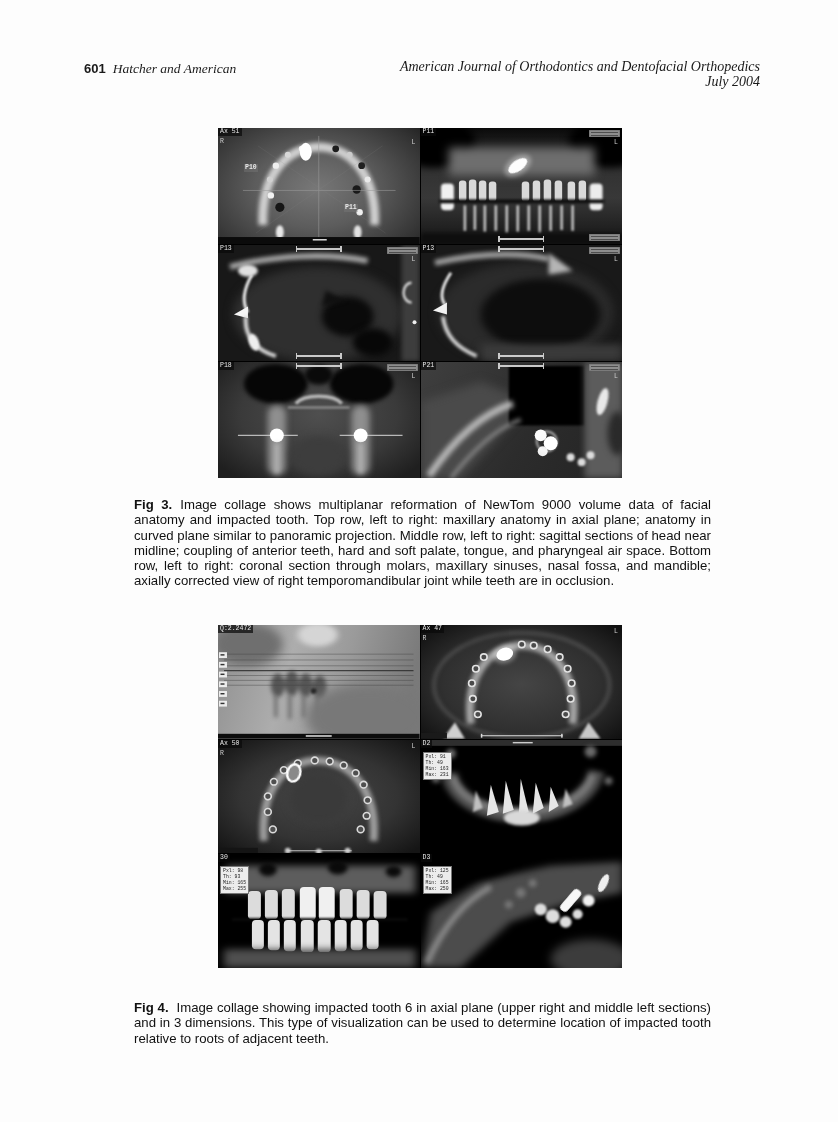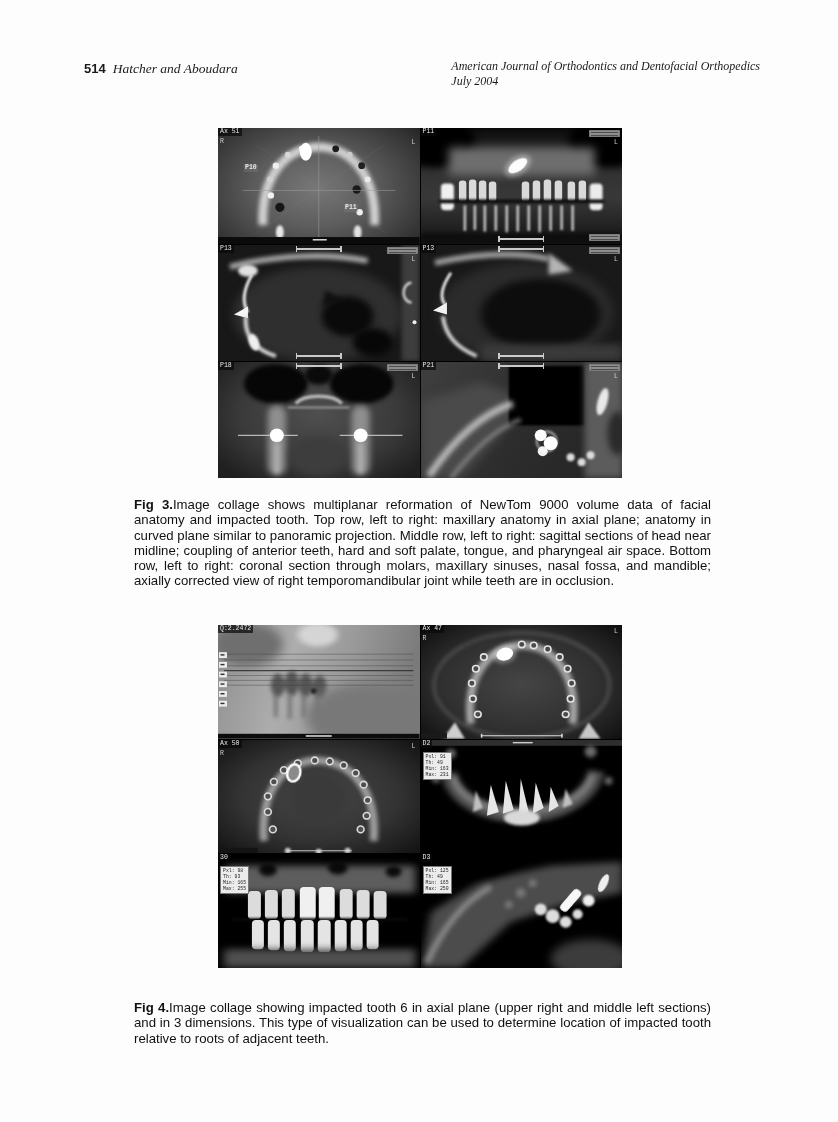--- a/index.html
+++ b/index.html
@@ -6,23 +6,23 @@
   body{
     width:838px;height:1122px;position:relative;
     background:#fdfdfd;color:#1a1a1a;
     font-family:"Liberation Sans",sans-serif;
   }
   
   .header-left{position:absolute;left:84px;top:61px;font-size:13px;white-space:nowrap;}
   .pagenum{font-weight:bold;}
   .authors{font-family:"Liberation Serif",serif;font-style:italic;font-size:13.5px;margin-left:7px;}
   .header-right{
-    position:absolute;right:78px;top:59px;text-align:left;
+    position:absolute;right:78px;top:59px;text-align:right;
     font-family:"Liberation Serif",serif;font-style:italic;
-    font-size:12px;line-height:15px;white-space:nowrap;
+    font-size:14px;line-height:15px;white-space:nowrap;
   }
   
   .collage{
     position:absolute;left:218px;width:404px;background:#000;
     display:grid;grid-template-columns:1fr 1fr;gap:1px;
   }
   #fig3-collage{top:128px;height:350px;grid-template-rows:repeat(3,1fr);}
   #fig4-collage{top:625px;height:343px;grid-template-rows:repeat(3,1fr);}
   .panel{position:relative;overflow:hidden;background:#111;}
   .panel svg.art{position:absolute;left:0;top:0;width:100%;height:100%;}
@@ -68,27 +68,27 @@
     padding:1px 2px;border:0.5px solid #777;
   }
   .infobox span{display:block;}
   
   .caption{
     position:absolute;left:134px;width:577px;
     font-size:13.2px;line-height:15.3px;text-align:justify;color:#111;
   }
   #fig3-caption{top:497px;}
   #fig4-caption{top:988px;margin-top:12px;}
-  .figlabel{font-weight:bold;}
+  .figlabel{font-weight:bold;padding-right:8px;}
 </style>
 </head>
 <body>
 
 <div class="header-left">
-  <span class="pagenum">514</span><span class="authors">Hatcher and Aboudara</span>
+  <span class="pagenum">601</span><span class="authors">Hatcher and American</span>
 </div>
 <div class="header-right">
   <div>American Journal of Orthodontics and Dentofacial Orthopedics</div>
   <div>July 2004</div>
 </div>
 
 <div id="fig3-collage" class="collage">
 
   <div class="panel p31">
     <svg class="art" viewBox="0 0 202 117" preserveAspectRatio="none">

